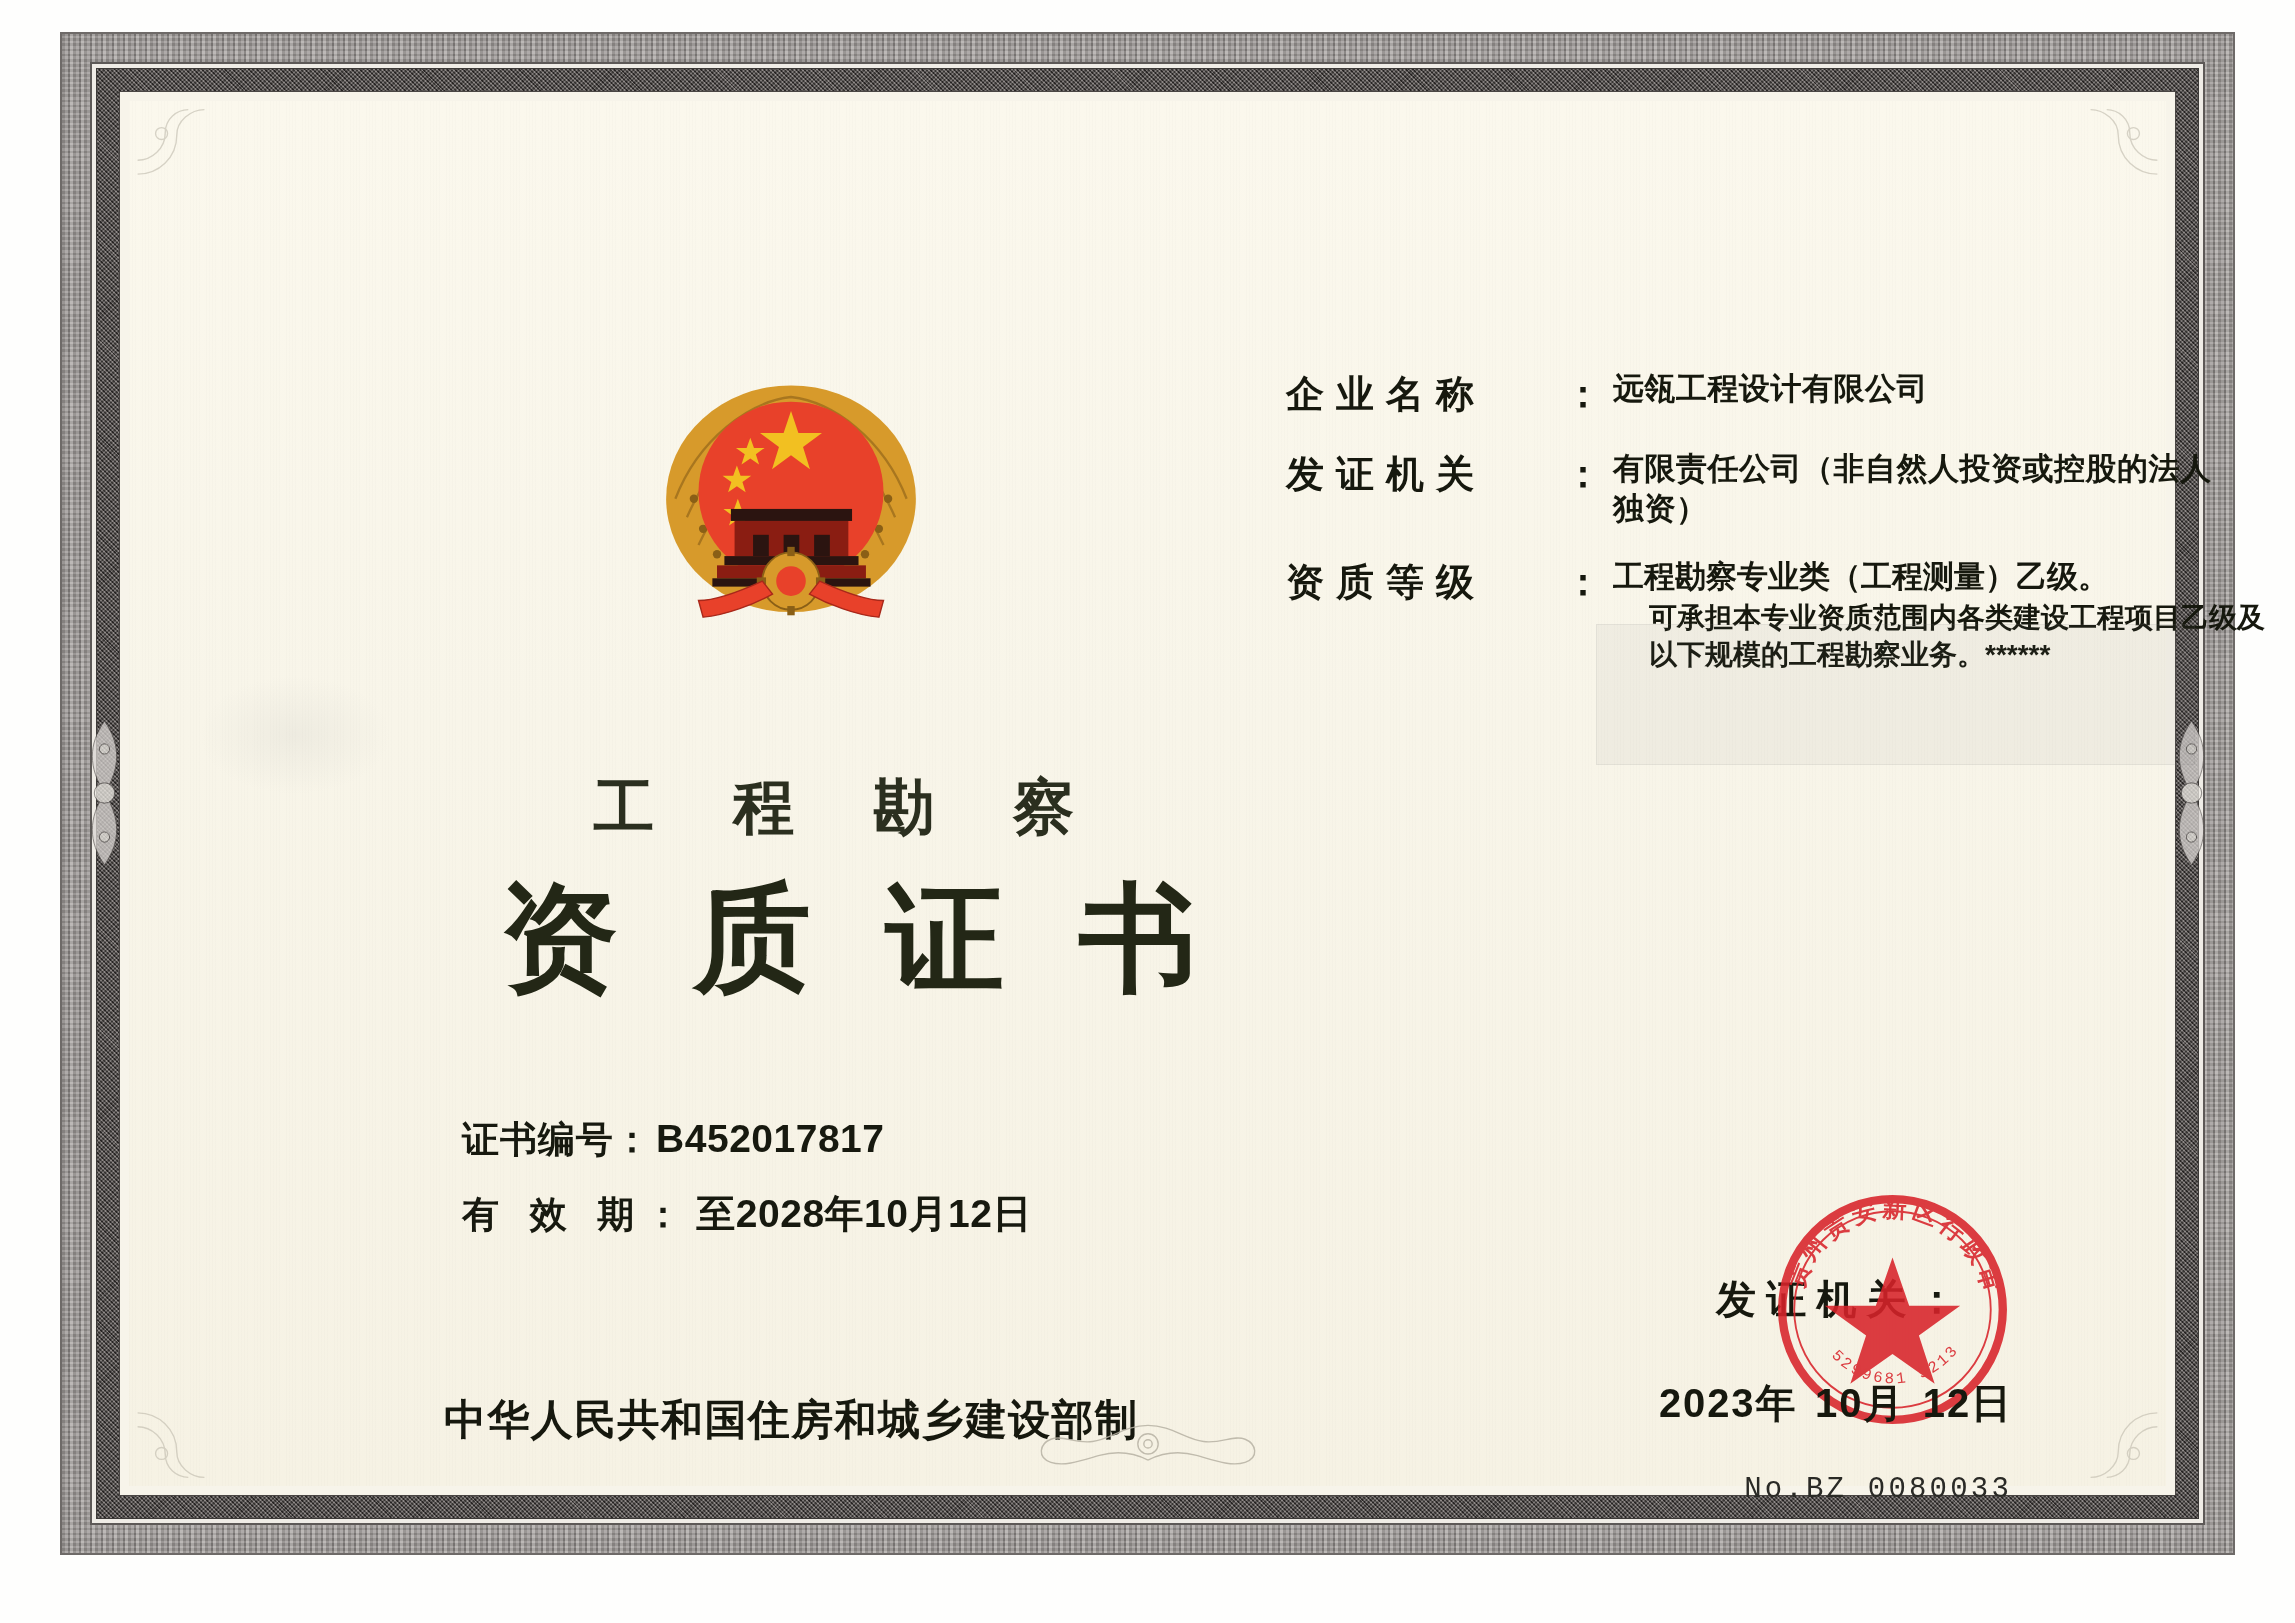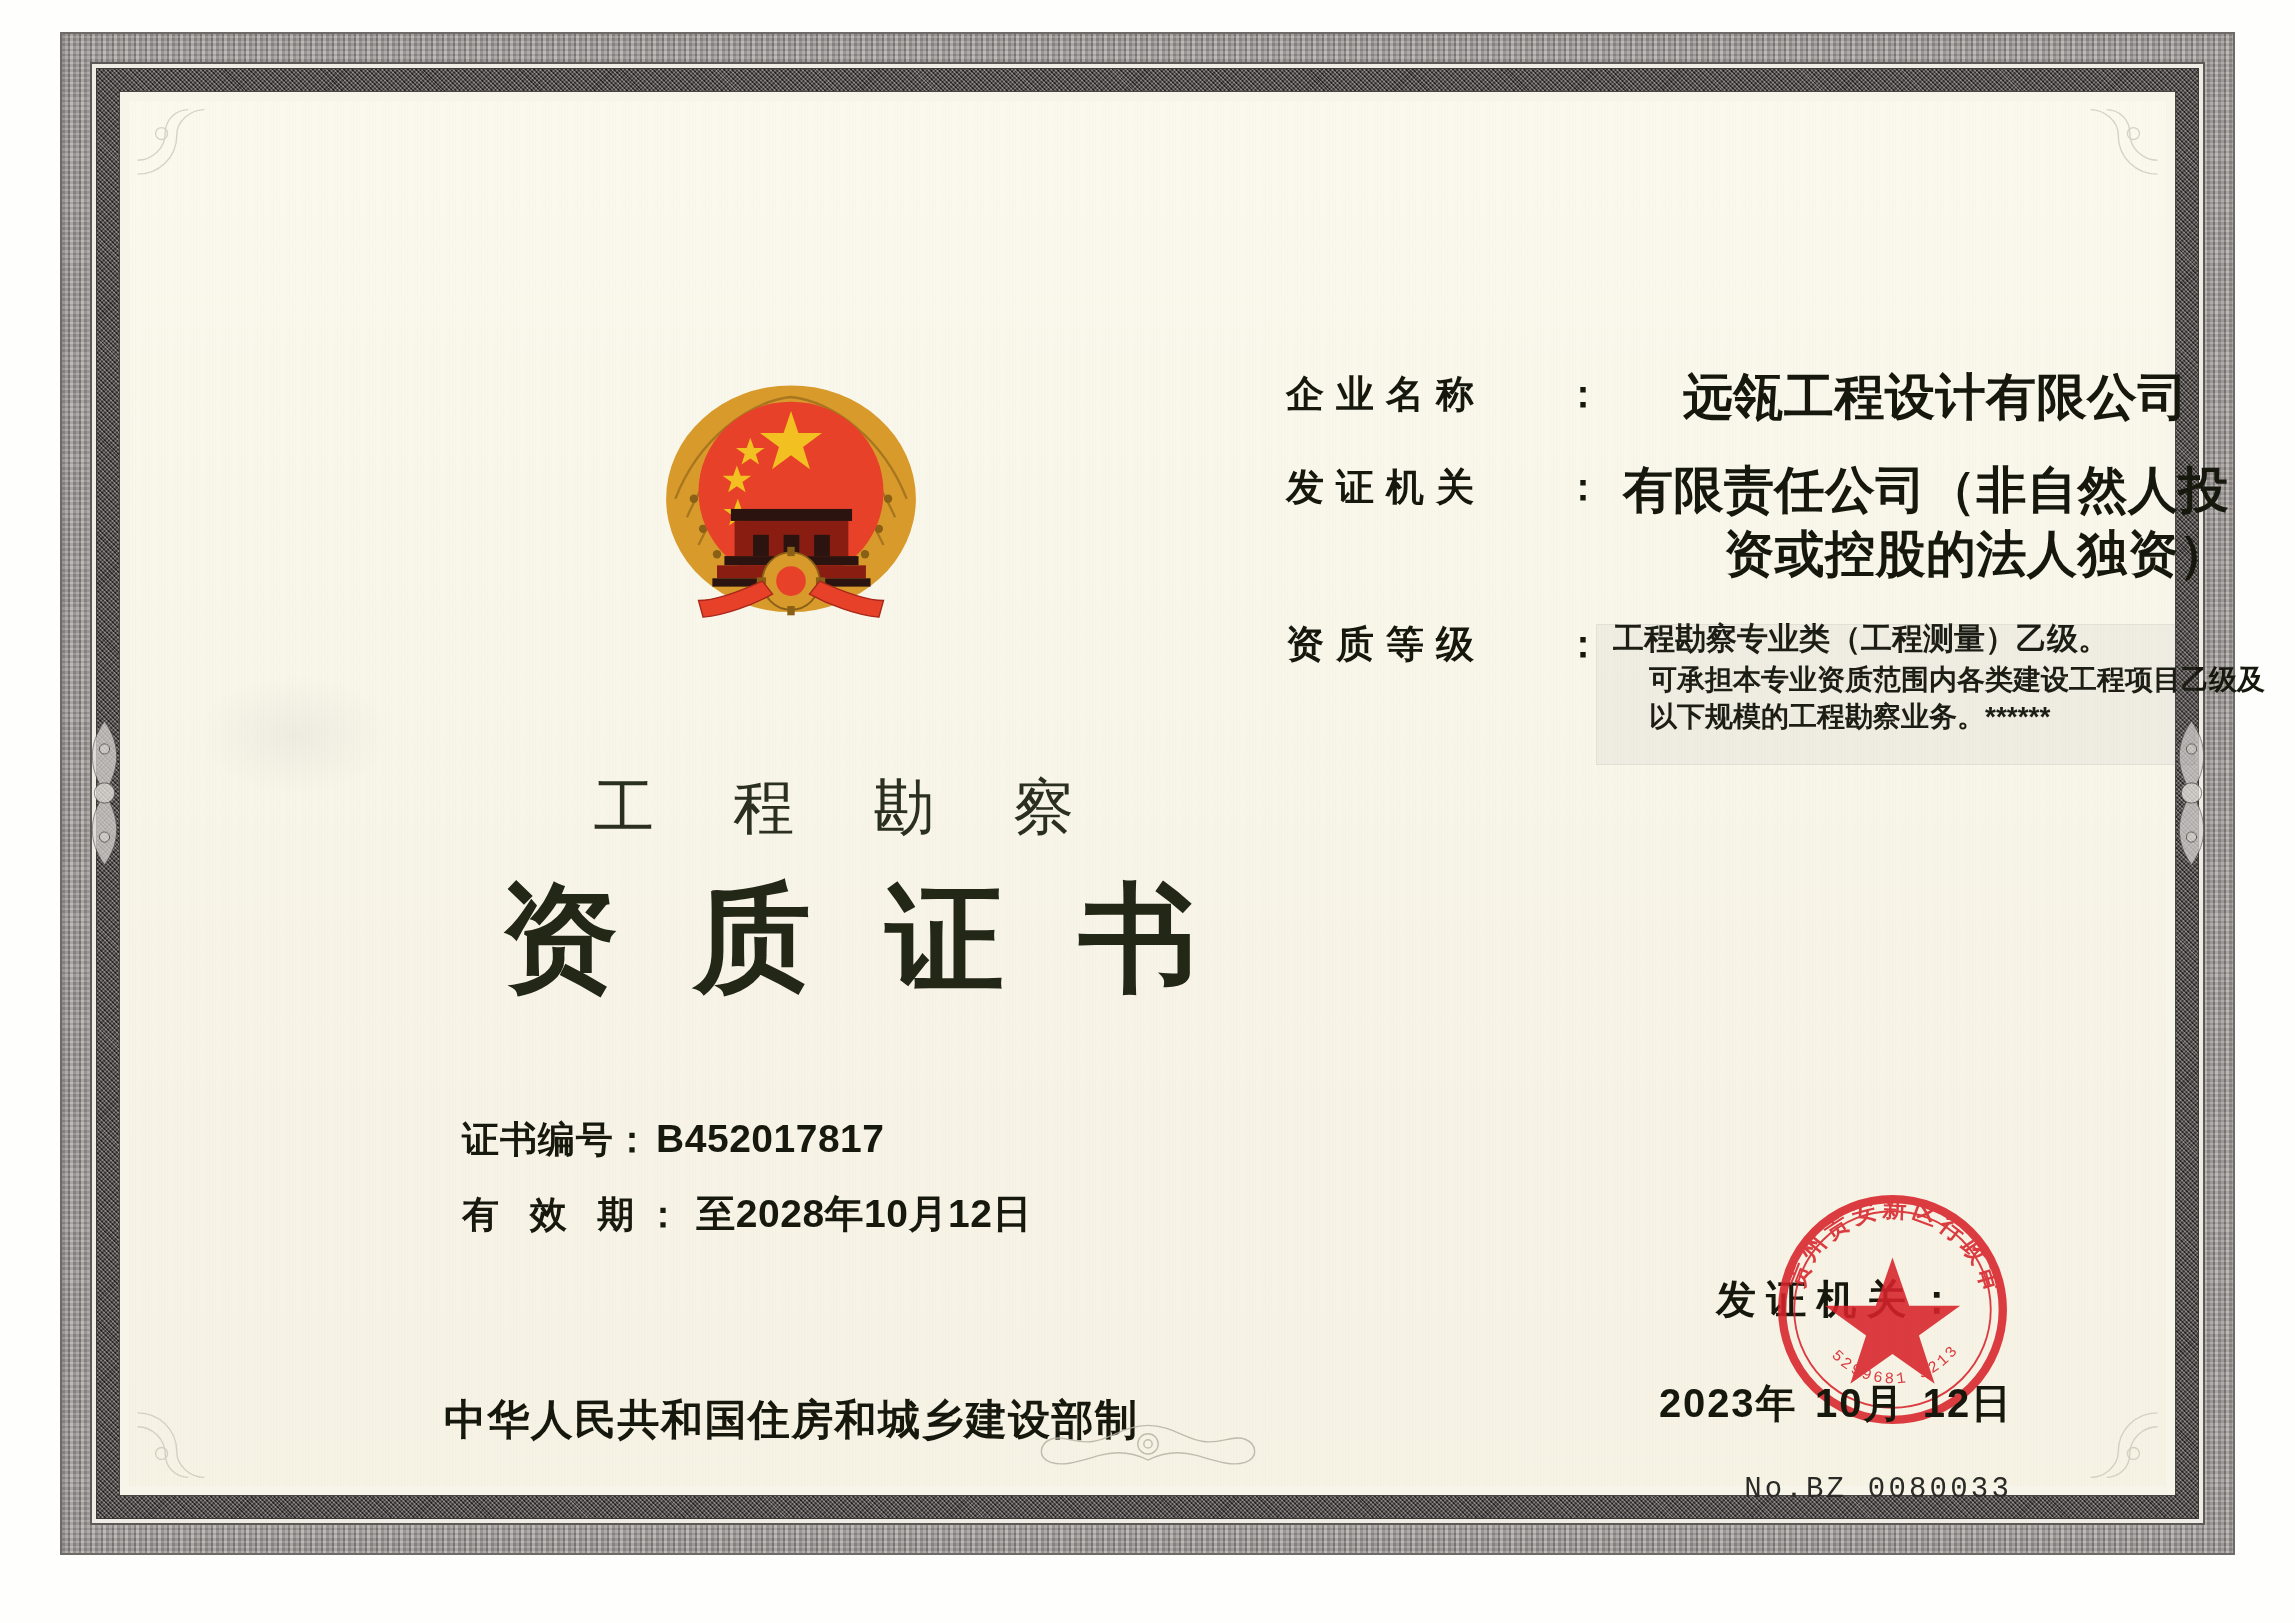--- a/index.html
+++ b/index.html
@@ -147,21 +147,21 @@
     height: 296px;
   }
 
   
   .title-small {
     position: absolute;
     left: 319px;
     top: 666px;
     width: 787px;
     font-family: "Liberation Sans", sans-serif;
-    font-weight: normal;
+    font-weight: bold;
     font-size: 61px;
     letter-spacing: 31px;
     color: #2b2f1f;
     text-indent: 15.7px;
     text-align: center;
     white-space: nowrap;
   }
   .title-big {
     position: absolute;
     left: 308px;
@@ -242,27 +242,26 @@
   }
   .field-colon {
     font-family: "Liberation Sans", sans-serif;
     font-weight: bold;
     font-size: 38px;
     color: #16180e;
     margin-right: 11px;
   }
   .field-value {
     flex: 1 1 auto;
-    font-family: Liberation Mono, monospace;
-    font-weight: bold;
-    font-size: 50px;
+    font-family: Liberation Serif, serif;
+    font-weight: bold;
+    font-size: 31px;
     line-height: 1.28;
     color: #16180e;
     letter-spacing: 0.5px;
-    text-align: right;
   }
   .scope-text {
     margin-top: 2.8px;
     font-family: "Liberation Sans", sans-serif;
     font-weight: bold;
     font-size: 28px;
     line-height: 1.33;
     color: #16180e;
     width: 616px;
     margin-left: 36px;

